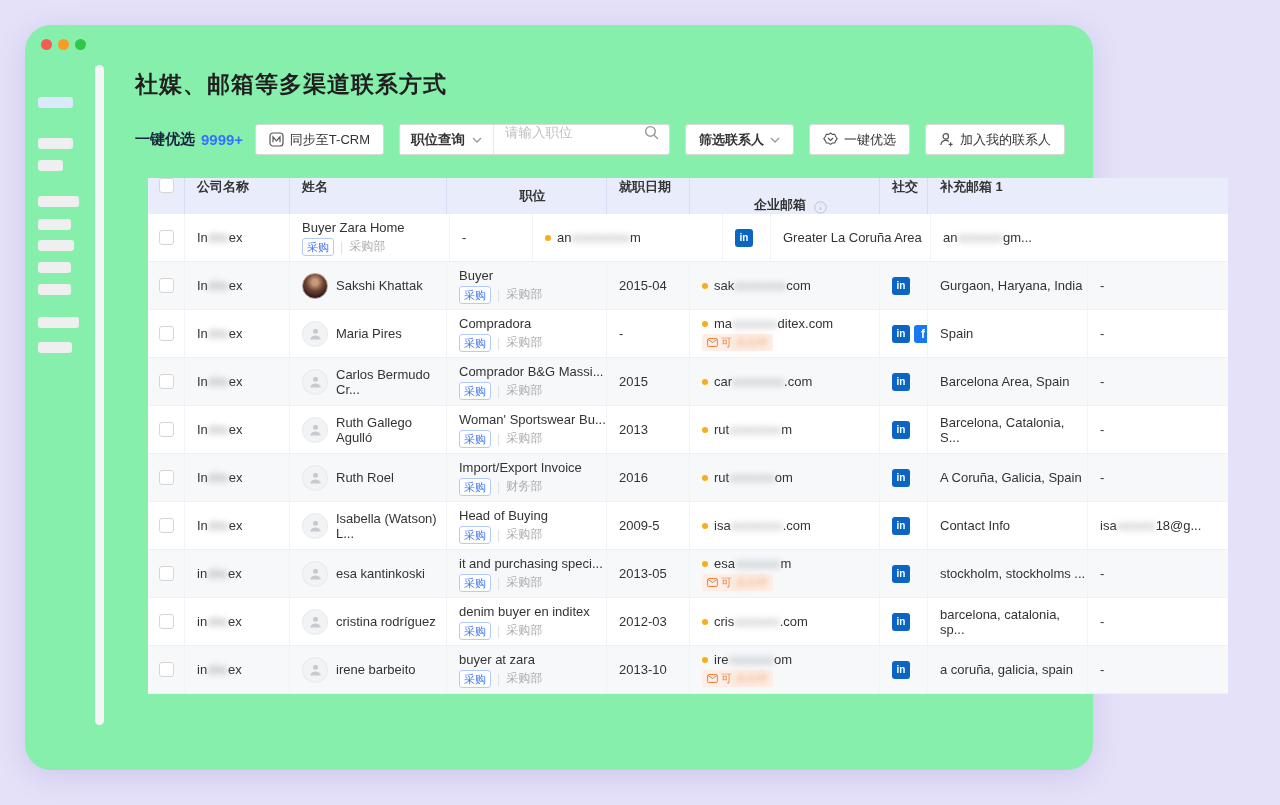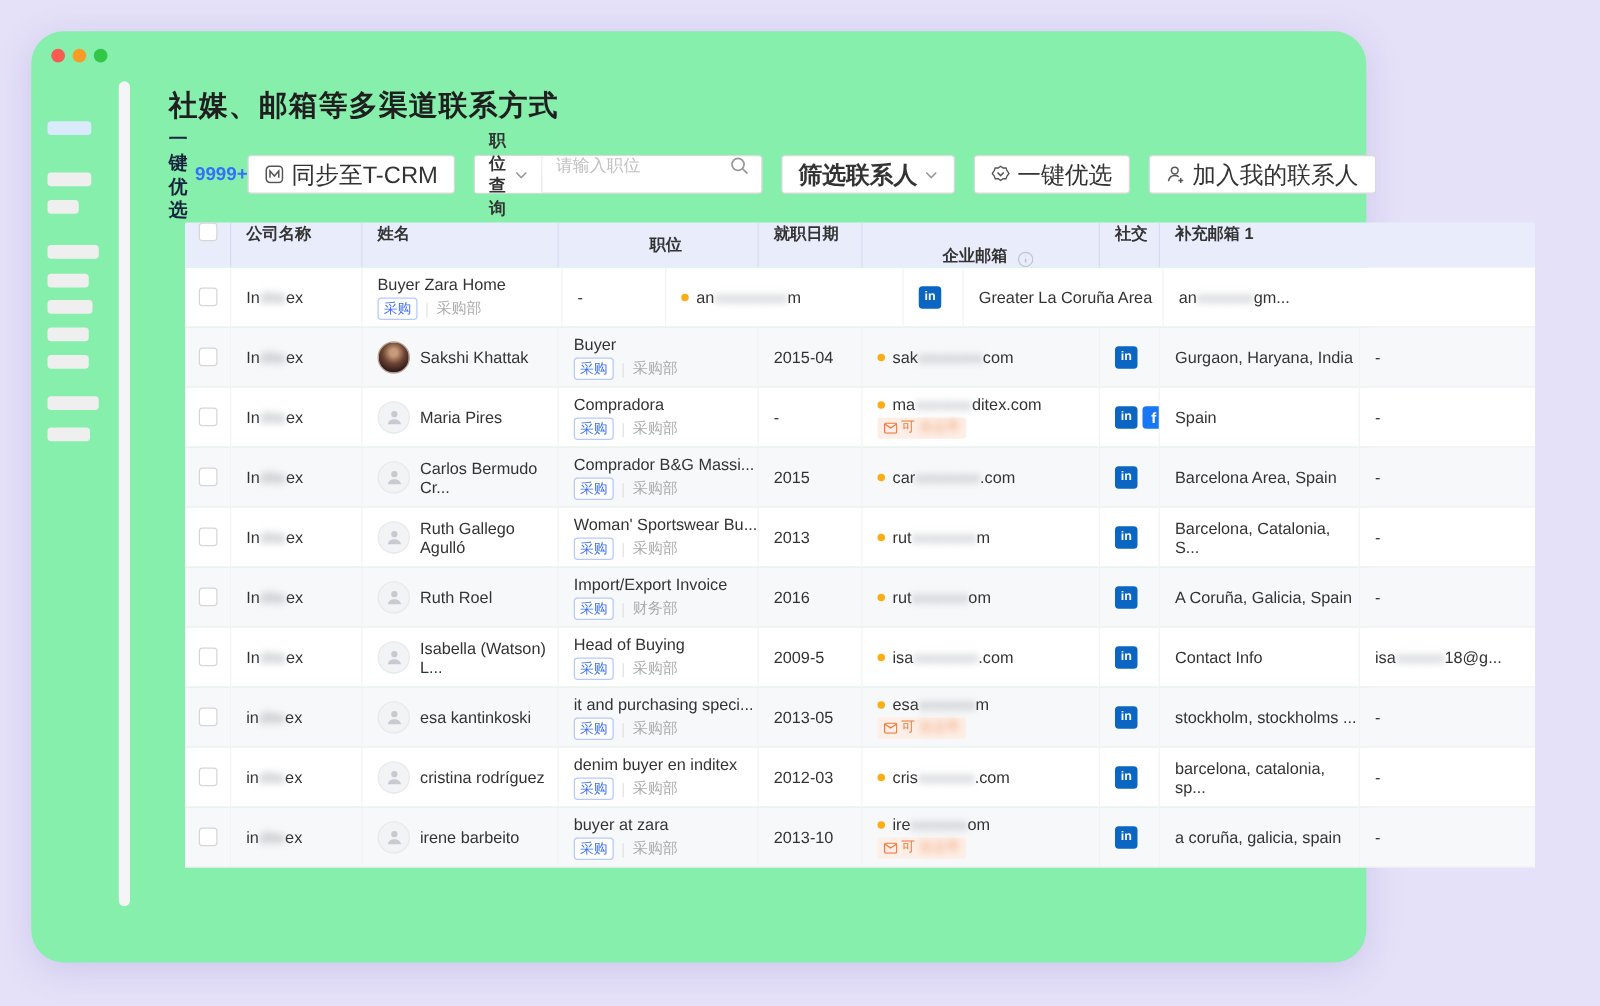--- a/index.html
+++ b/index.html
@@ -29,21 +29,21 @@
   
   .page-title { position:absolute; left:110px; top:44px; font-size:23px; font-weight:700; color:#1F1F1F; letter-spacing:1px; }
 
   .toolbar { position:absolute; left:110px; top:99px; right:28px; height:31px; display:flex; align-items:center; }
   .sub-label { font-size:15px; font-weight:700; color:#17233D; }
   .sub-count { font-size:15px; font-weight:700; color:#3370FF; margin-left:6px; }
   .btns { margin-left:auto; display:flex; align-items:center; gap:15px; }
   .btn {
     height:31px; background:#fff; border:1px solid #D9D9D9; border-radius:3px;
     display:inline-flex; align-items:center; gap:6px; padding:0 13px;
-    font-size:19px; color:#333; cursor:pointer; font-family:inherit; white-space:nowrap;
+    font-size:13px; color:#333; cursor:pointer; font-family:inherit; white-space:nowrap;
   }
   .combo { height:31px; border:1px solid #D9D9D9; border-radius:3px; display:flex; align-items:flex-start; background:#fff; }
   .combo-btn { height:100%; display:flex; align-items:center; gap:7px; padding:0 11px;
     border:none; border-right:1px solid #E8E8E8; background:#fff; font-size:13.5px; color:#333; font-family:inherit; cursor:pointer; }
   .combo input { border:none; outline:none; width:150px; padding:0 4px 0 11px; font-size:13.5px; font-family:inherit; color:#333; }
   .combo input::placeholder { color:#C0C0C0; }
   .combo .search-ic { margin-right:10px; display:flex; }
 
   
   .table { position:absolute; left:123px; top:153px; width:1080px; }

